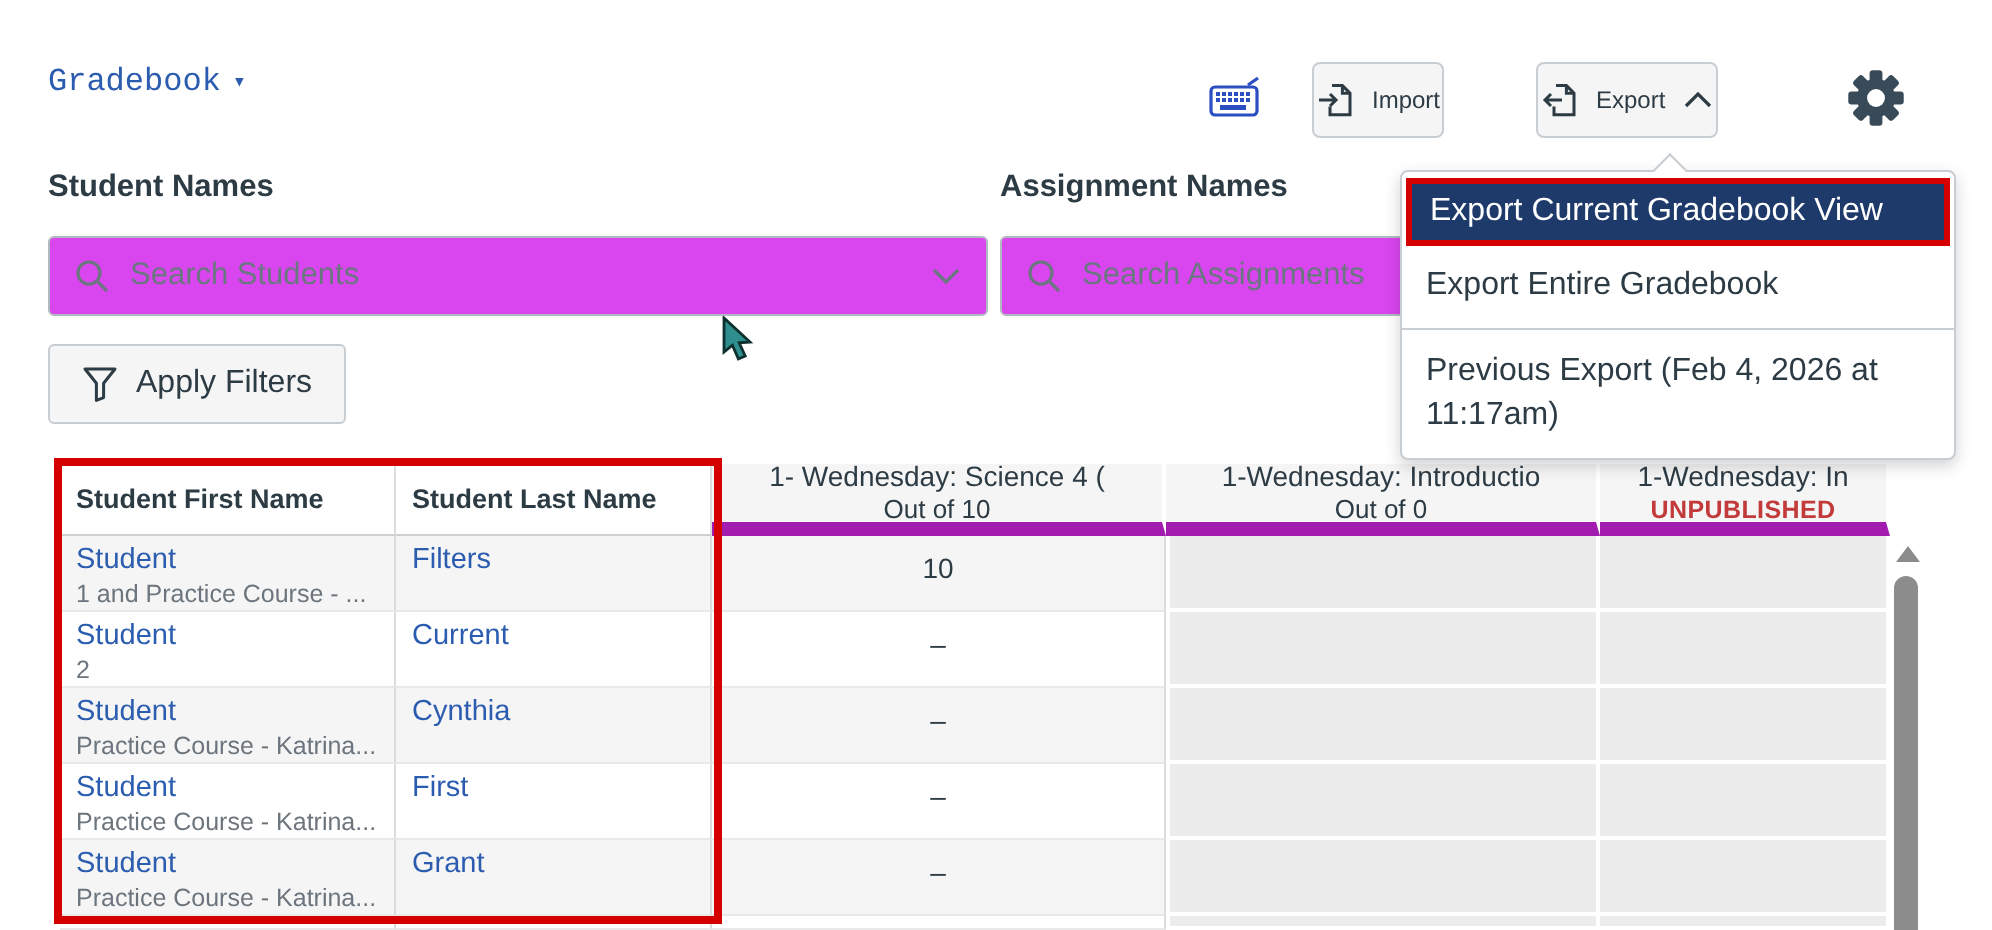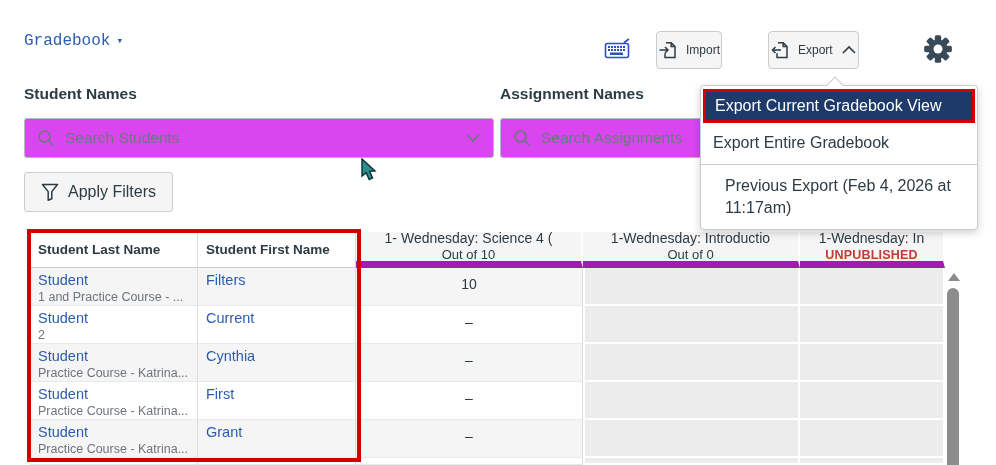--- a/index.html
+++ b/index.html
@@ -43,21 +43,21 @@
   #export-menu { left:700px; top:85px; width:278px; background:#fff; border:1px solid #c7cdd1;
                  border-radius:4px; box-shadow:0 3px 8px rgba(0,0,0,.18); z-index:10;
                  padding:2px 0 6px 0; }
   #export-menu .menu-caret { position:absolute; top:-7px; left:128px; width:12px; height:12px;
                  background:#fff; border-left:1px solid #c7cdd1; border-top:1px solid #c7cdd1;
                  transform:rotate(45deg); z-index:0; }
   .menu-item { font-size:16px; color:#2d3b45; padding:9px 12px; cursor:pointer; position:relative; z-index:1; }
   .menu-item.highlight { background:#1e3a6b; color:#fff; border:3px solid #d40000;
                          margin:1px 2px 2px 2px; padding:5px 9px; }
   .menu-divider { border-top:1px solid #c7cdd1; margin:3px 0; }
-  .menu-item.wrap { line-height:22px; padding:7px 12px 4px 24px; }
+  .menu-item.wrap { line-height:22px; padding:7px 12px 4px 12px; }
 
   
   #grade-table { left:30px; top:232px; width:915px; height:233px; overflow:hidden; }
   .trow, .thead { display:grid; grid-template-columns:168px 158px 227px 217px 145px; }
   .thead { height:36px; }
   .trow { height:38px; }
   .trow.partial { height:7px; }
   .hcell { border-bottom:1px solid #cfcfcf; border-right:1px solid #dcdcdc;
            display:flex; align-items:center; padding-left:8px; font-weight:bold;
            font-size:13.5px; background:#fff; overflow:hidden; white-space:nowrap; }
@@ -206,22 +206,22 @@
 <div id="export-menu" class="abs">
   <div class="menu-caret"></div>
   <div class="menu-item highlight">Export Current Gradebook View</div>
   <div class="menu-item">Export Entire Gradebook</div>
   <div class="menu-divider"></div>
   <div class="menu-item wrap">Previous Export (Feb 4, 2026 at 11:17am)</div>
 </div>
 
 <div id="grade-table" class="abs">
   <div class="thead">
+    <div class="hcell">Student First Name</div>
     <div class="hcell">Student Last Name</div>
-    <div class="hcell">Student First Name</div>
     <div class="hcell assign">
       <div>1- Wednesday: Science 4 (</div>
       <div class="sub">Out of 10</div>
     </div>
     <div class="hcell assign">
       <div>1-Wednesday: Introductio</div>
       <div class="sub">Out of 0</div>
     </div>
     <div class="hcell assign">
       <div>1-Wednesday: In</div>

